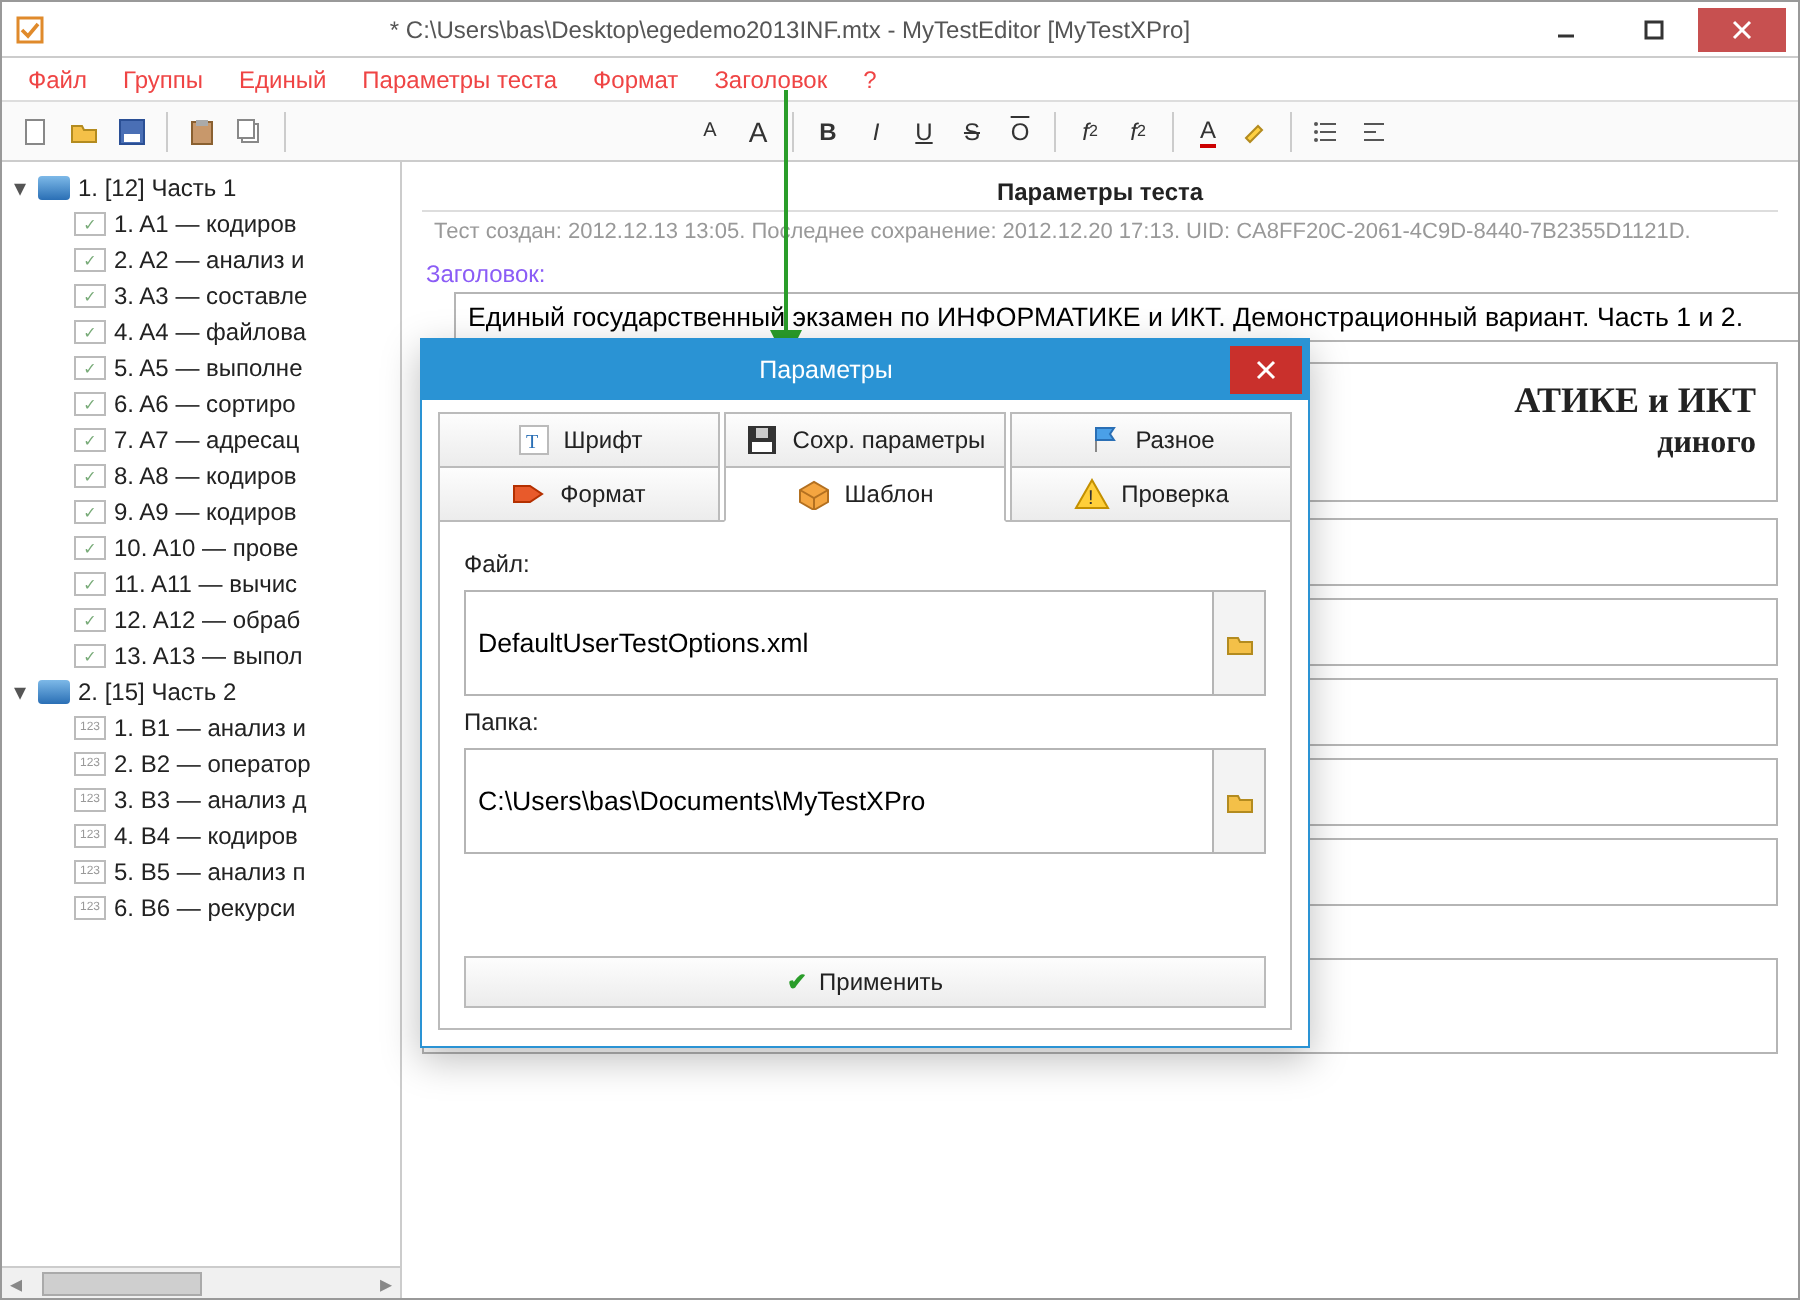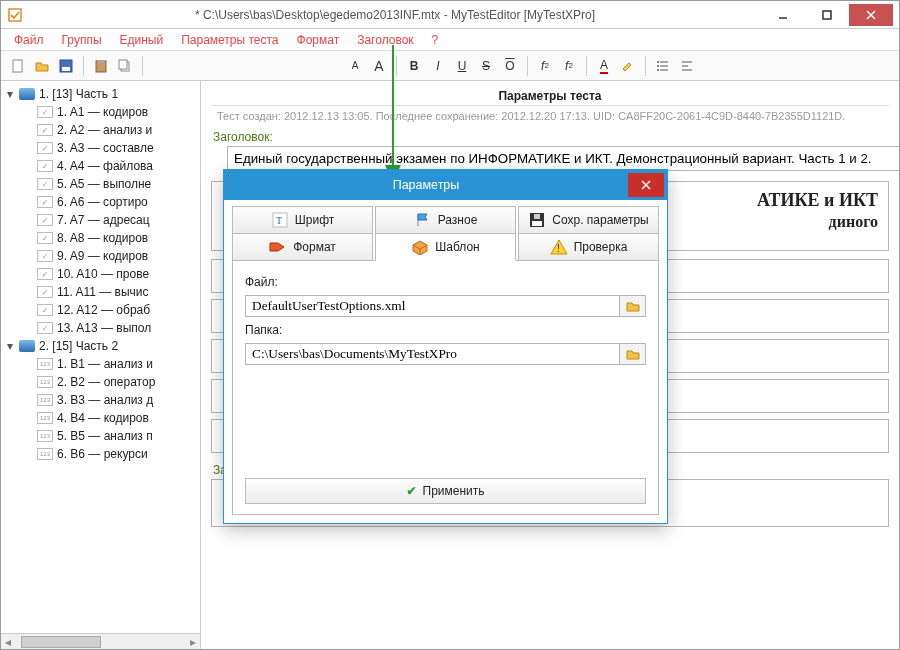--- a/index.html
+++ b/index.html
@@ -24,46 +24,46 @@
   .tree-root { padding-left:2px; }
   .tree-leaf { padding-left:34px; }
   .expand { width:10px; text-align:center; color:#555; }
   .foldericon { width:16px; height:12px; background:linear-gradient(#7db9e8,#2a6fb5); border-radius:2px; }
   .leaficon { width:16px; height:12px; border:1px solid #bbb; background:#fff; font-size:8px; color:#7a7; display:flex; align-items:center; justify-content:center; }
   .hscroll { height:16px; border-top:1px solid #ccc; background:#f0f0f0; display:flex; align-items:center; }
   .hthumb { width:40%; height:12px; background:#cfcfcf; margin-left:6px; border:1px solid #aaa; }
   .main { flex:1; padding:6px 10px 6px 10px; overflow:auto; }
   .panel-title { text-align:center; font-weight:bold; padding:2px 0; border-bottom:1px solid #ddd; }
   .meta { color:#999; font-size:11px; padding:4px 6px; }
-  .label { color:#4d7c0f; padding:4px 2px 2px 2px; }
+  .label { color:#8b5cf6; padding:4px 2px 2px 2px; }
   .field { width:100%; border:1px solid #b5b5b5; padding:4px 6px; font-family:inherit; background:#fff;margin-left:16px; }
   .richbox { border:1px solid #b5b5b5; background:#fff; padding:8px 10px; margin-bottom:8px; }
   .richbox.h70 { height:70px; }
   .richbox .h1 { font-family:"Times New Roman",serif; font-weight:bold; font-size:18px; }
   .richbox .h2 { font-family:"Times New Roman",serif; font-weight:bold; font-size:16px; margin-top:2px; }
   .emptybox { border:1px solid #b5b5b5; height:34px; margin-bottom:6px; }
   .notesbox { border:1px solid #b5b5b5; height:48px; }
   
   .arrow { position:absolute; left:380px; top:44px; pointer-events:none; }
   
-  .modal { position:absolute; left:222px; top:168px; width:445px; height:355px; background:#fff; border:1px solid #2a93d4; box-shadow:0 6px 18px rgba(0,0,0,0.25); display:flex; flex-direction:column; }
+  .modal { position:absolute; left:209px; top:168px; width:445px; height:355px; background:#fff; border:1px solid #2a93d4; box-shadow:0 6px 18px rgba(0,0,0,0.25); display:flex; flex-direction:column; }
   .modal-title { height:30px; background:#2a93d4; color:#fff; display:flex; align-items:center; }
   .modal-title span { flex:1; text-align:center; font-size:12.5px; }
   .modal-close { width:36px; height:24px; margin-right:3px; background:#c9302c; color:#fff; display:flex; align-items:center; justify-content:center; font-size:11px; }
   .modal-body { flex:1; padding:6px 8px 8px 8px; display:flex; flex-direction:column; }
   .tabs-row { display:flex; gap:2px; }
   .tab { flex:1; height:28px; border:1px solid #bbb; display:flex; align-items:center; justify-content:center; gap:6px; background:linear-gradient(#fdfdfd,#ececec); font-size:12px; }
   .tab.active { background:#fff; border-bottom:1px solid #fff; position:relative; z-index:2; }
   .tabicon { width:18px; height:18px; display:flex; align-items:center; justify-content:center; }
   .tabs-row.row2 { margin-top:-1px; }
   .modal-pane { border:1px solid #bbb; margin-top:-1px; flex:1; padding:14px 12px 10px 12px; display:flex; flex-direction:column; gap:6px; }
   .chk { display:flex; align-items:center; gap:6px; }
   .chk input { width:14px; height:14px; }
   .filebox { display:flex; }
-  .filebox input { flex:1; border:1px solid #b5b5b5; padding:2px 6px; font-family:Liberation Serif, serif; }
+  .filebox input { flex:1; border:1px solid #b5b5b5; padding:18px 6px; font-family:Liberation Sans, sans-serif; }
   .browse { width:26px; border:1px solid #b5b5b5; border-left:none; background:#f3f3f3; display:flex; align-items:center; justify-content:center; }
   .apply { margin-top:auto; height:26px; border:1px solid #bbb; background:linear-gradient(#fdfdfd,#ececec); display:flex; align-items:center; justify-content:center; gap:6px; }
   .green-check { color:#2a9d2a; font-weight:bold; }
   svg { display:block; }
 </style>
 </head>
 <body>
 
 <div class="window">
 
@@ -193,21 +193,21 @@
       </div>
     <div class="tspacer"></div>
   </div>
 
   <div class="content">
     <div class="sidebar">
       <div class="treewrap">
         <div class="tree-node tree-root">
           <span class="expand">▾</span>
           <span class="foldericon"></span>
-          <span>1. [13] Часть 1</span>
+          <span>1. [12] Часть 1</span>
         </div>
         <div class="tree-node tree-leaf">
             <span class="leaficon">✓</span>
             <span>1. A1 — кодиров</span>
           </div>
         <div class="tree-node tree-leaf">
             <span class="leaficon">✓</span>
             <span>2. A2 — анализ и</span>
           </div>
         <div class="tree-node tree-leaf">
@@ -333,35 +333,35 @@
               <svg width="16" height="16">
                 <rect x="1" y="1" width="14" height="14" fill="#fff" stroke="#bbb"></rect>
                 <text x="4" y="12" font-size="10" fill="#2a6fb5" font-family="serif">T</text>
               </svg>
             </span>
           <span>Шрифт</span>
         </div>
         <div class="tab">
           <span class="tabicon">
               <svg width="16" height="16">
-                <path d="M3 2v12" stroke="#888"></path>
-                <path d="M3 2h9l-2 3 2 3H3z" fill="#4aa0e8" stroke="#2a6fb5"></path>
-              </svg>
-            </span>
-          <span>Разное</span>
-        </div>
-        <div class="tab">
-          <span class="tabicon">
-              <svg width="16" height="16">
                 <rect x="1" y="1" width="14" height="14" fill="#333"></rect>
                 <rect x="3" y="9" width="10" height="5" fill="#fff"></rect>
                 <rect x="5" y="2" width="6" height="5" fill="#ccc"></rect>
               </svg>
             </span>
           <span>Сохр. параметры</span>
+        </div>
+        <div class="tab">
+          <span class="tabicon">
+              <svg width="16" height="16">
+                <path d="M3 2v12" stroke="#888"></path>
+                <path d="M3 2h9l-2 3 2 3H3z" fill="#4aa0e8" stroke="#2a6fb5"></path>
+              </svg>
+            </span>
+          <span>Разное</span>
         </div>
       </div>
       <div class="tabs-row row2">
         <div class="tab">
           <span class="tabicon">
               <svg width="18" height="16">
                 <path d="M1 4h8l6 4-6 4H1z" fill="#e85a2b" stroke="#b43000"></path>
               </svg>
             </span>
           <span>Формат</span>

